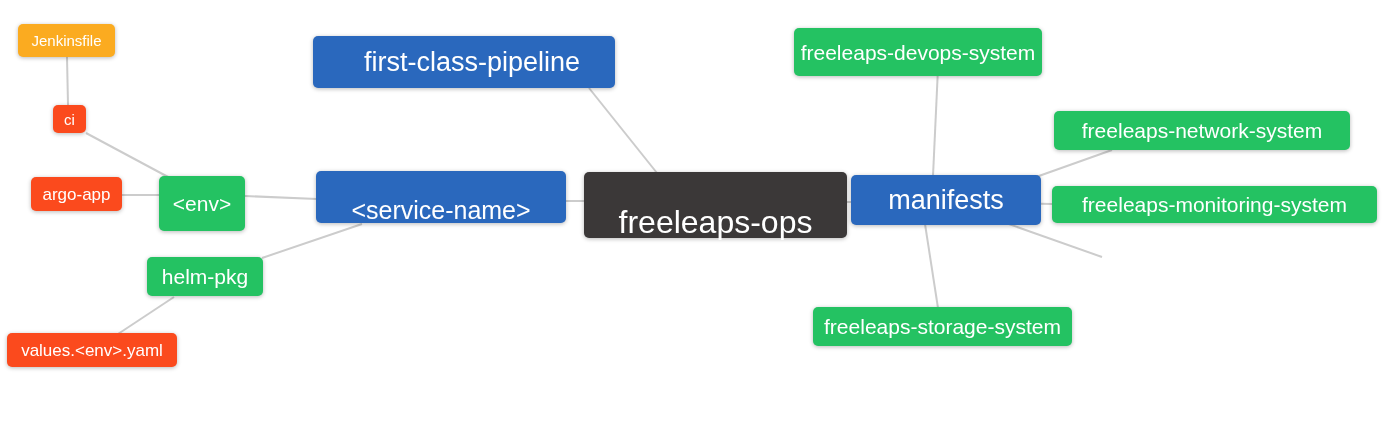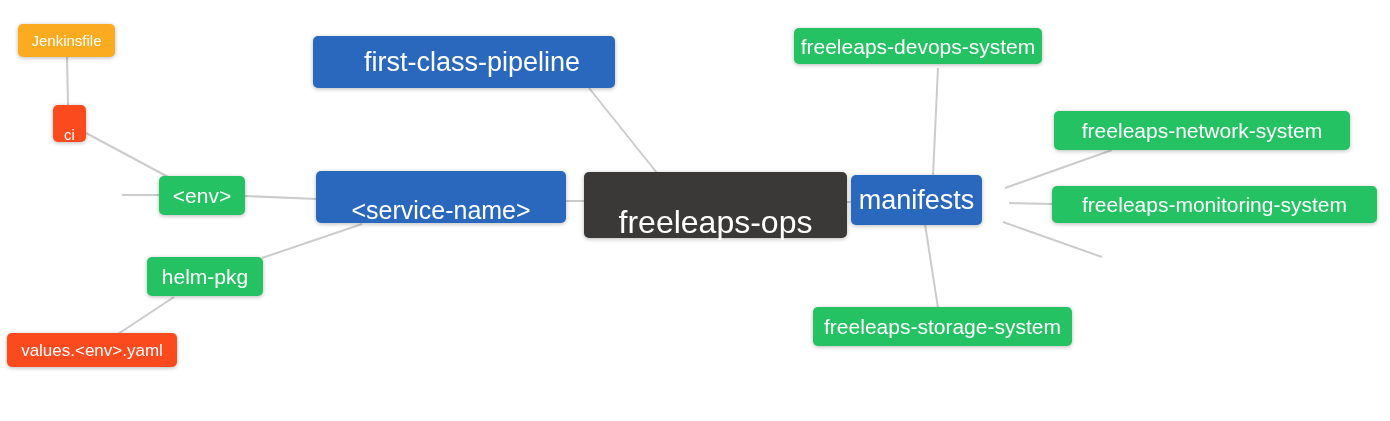--- a/index.html
+++ b/index.html
@@ -41,30 +41,30 @@
     line-height: 1;
   }
   .c-blue   { background: #2a68bd; }
   .c-green  { background: #24c262; }
   .c-orange { background: #fbab20; }
   .c-red    { background: #fb4a1d; }
   .c-dark   { background: #3b3838; }
 
   
   .n-jenkinsfile { left: 18px;   top: 24px;  width: 97px;  height: 33px; font-size: 15px; }
-  .n-ci          { left: 53px;   top: 105px; width: 33px;  height: 37px; font-size: 15px; align-items: flex-end; }
+  .n-ci          { left: 53px;   top: 105px; width: 33px;  height: 28px; font-size: 15px; }
   .n-argo-app    { left: 31px;   top: 177px; width: 91px;  height: 34px; font-size: 17px; }
-  .n-env         { left: 159px;  top: 176px; width: 86px;  height: 39px; font-size: 21px; text-align: center; }
+  .n-env         { left: 159px;  top: 176px; width: 86px;  height: 55px; font-size: 21px; text-align: center; }
   .n-helm-pkg    { left: 147px;  top: 257px; width: 116px; height: 39px; font-size: 21px; }
   .n-values      { left: 7px;    top: 333px; width: 170px; height: 34px; font-size: 17px; }
   .n-pipeline    { left: 313px;  top: 36px;  width: 302px; height: 52px; font-size: 27px; padding-left: 16px; }
   .n-service     { left: 316px;  top: 171px; width: 250px; height: 52px; font-size: 25px; align-items: flex-end; }
   .n-ops         { left: 584px;  top: 172px; width: 263px; height: 66px; font-size: 32px; align-items: flex-end; }
-  .n-manifests   { left: 851px;  top: 175px; width: 131px; height: 50px; font-size: 27px; }
-  .n-devops      { left: 794px;  top: 28px;  width: 248px; height: 36px; font-size: 21px; }
+  .n-manifests   { left: 851px;  top: 175px; width: 190px; height: 50px; font-size: 27px; }
+  .n-devops      { left: 794px;  top: 28px;  width: 248px; height: 48px; font-size: 21px; }
   .n-network     { left: 1054px; top: 111px; width: 296px; height: 39px; font-size: 21px; }
   .n-monitoring  { left: 1052px; top: 186px; width: 325px; height: 37px; font-size: 21px; }
   .n-controls    { left: 1032px; top: 256px; width: 261px; height: 37px; font-size: 21px; }
   .n-storage     { left: 813px;  top: 307px; width: 259px; height: 39px; font-size: 21px; justify-content: center; }
 </style>
 </head>
 <body>
 
 <div id="mindmap">
 
@@ -86,20 +86,23 @@
   </svg>
 
   <div class="node c-orange n-jenkinsfile">
     <span>Jenkinsfile</span>
   </div>
 
   <div class="node c-red n-ci">
     <span>ci</span>
   </div>
 
+  <div class="node c-red n-argo-app">
+    <span>argo-app</span>
+  </div>
 
   <div class="node c-green n-env">
     <span>&lt;env&gt;</span>
   </div>
 
   <div class="node c-green n-helm-pkg">
     <span>helm-pkg</span>
   </div>
 
   <div class="node c-red n-values">

